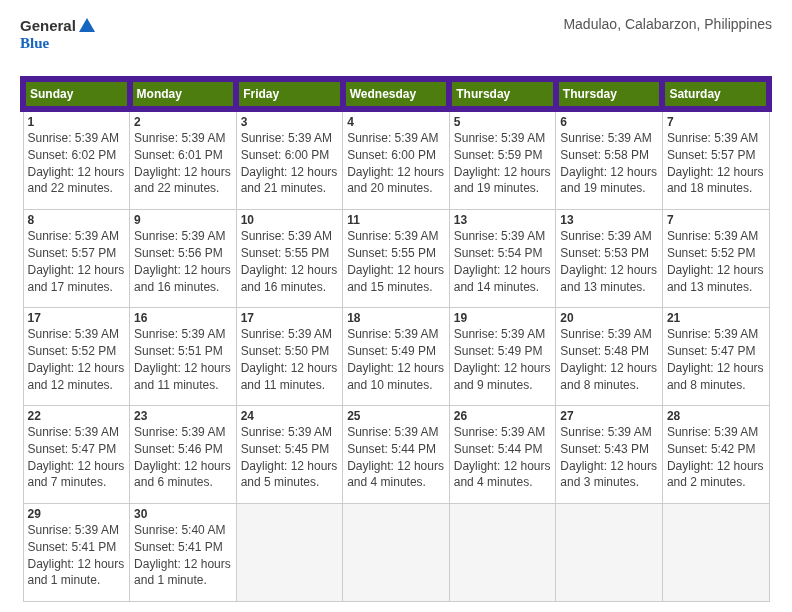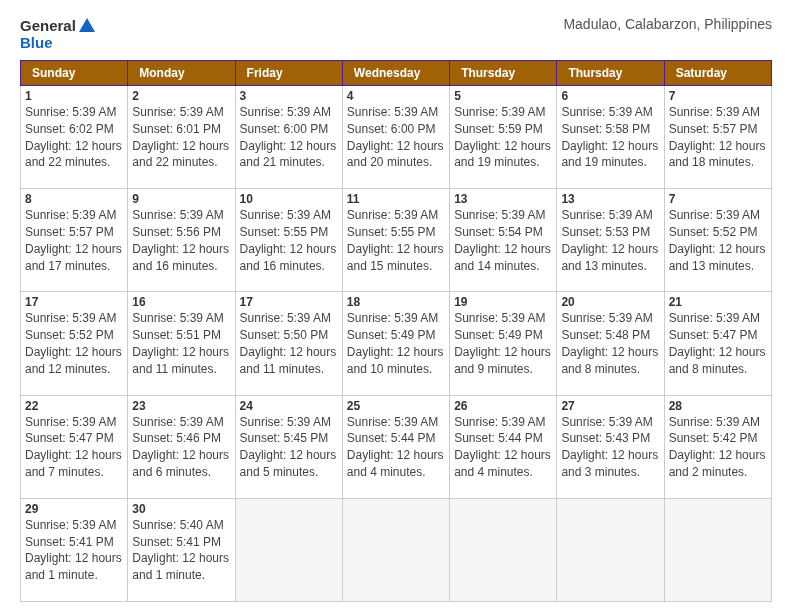--- a/index.html
+++ b/index.html
@@ -14,21 +14,21 @@
       width: 792px;
       height: 612px;
       padding: 16px 20px 10px 20px;
       display: flex;
       flex-direction: column;
     }
     .header {
       display: flex;
       justify-content: space-between;
       align-items: flex-start;
-      margin-bottom: 8px;
+      margin-bottom: 24px;
     }
     .logo {
       display: flex;
       flex-direction: column;
       align-items: flex-start;
     }
     .logo-line {
       display: flex;
       align-items: center;
     }
@@ -46,27 +46,27 @@
       text-align: right;
     }
     .calendar {
       flex: 1;
       border: 1px solid #ccc;
       border-collapse: collapse;
       width: 100%;
       table-layout: fixed;
     }
     .calendar th {
-      background: #a16207;
+      background: #4d7c0f;
       color: #fff;
       font-size: 12px;
       font-weight: bold;
-      padding: 5px 11px;
+      padding: 5px 4px;
       text-align: left;
-      border: 1px solid #4c1d95;
+      border: 6px solid #4c1d95;
     }
     .calendar td {
       vertical-align: top;
       border: 1px solid #ccc;
       padding: 3px 4px;
       font-size: 9.5px;
       color: #333;
       height: 80px;
     }
     .calendar td.empty {
@@ -90,21 +90,21 @@
 <div class="page">
   <div class="header">
     <div class="logo">
       <div class="logo-line">
         <span style="font-size:15px;font-weight:bold;color:#333;">General</span>
         <svg width="18" height="18" viewBox="0 0 18 18" style="margin-left:2px;">
           <polygon points="9,2 17,16 1,16" fill="#1565c0"></polygon>
         </svg>
       </div>
       <div>
-        <span style="font-size:15px;font-weight:bold;color:#1565c0;">Blue</span>
+        <span style="font-size:15px;font-weight:bold;color:#1565c0;font-family:Liberation Serif, serif;">Blue</span>
       </div>
     </div>
     <div class="title-section">
       <div class="location">Madulao, Calabarzon, Philippines</div>
     </div>
   </div>
 
   <table class="calendar">
     <thead>
       <tr>

